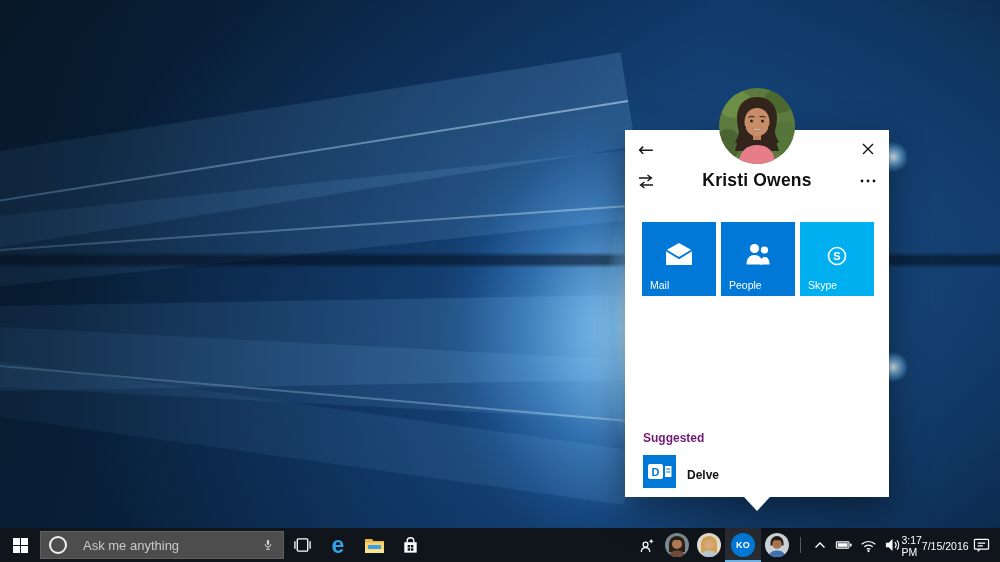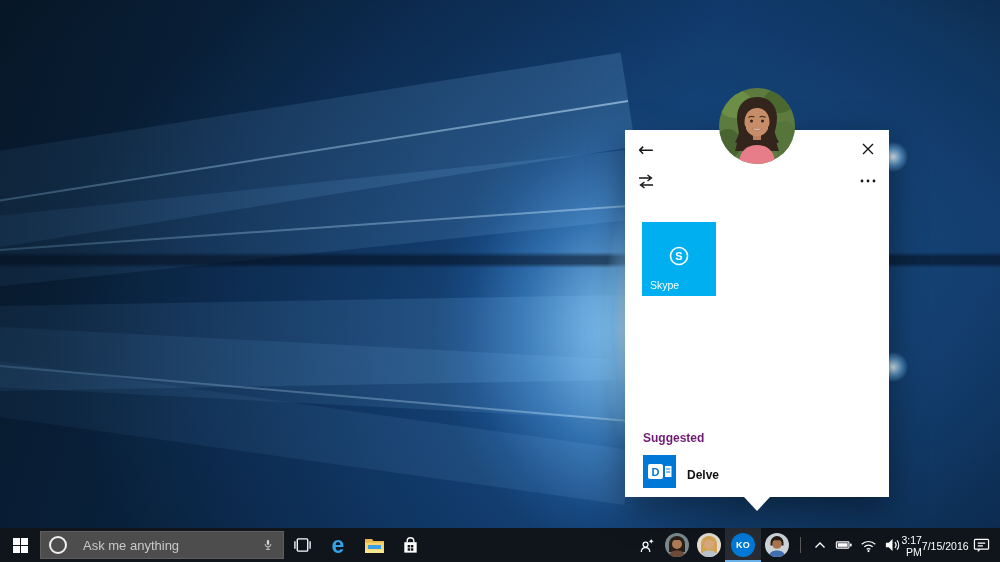--- a/index.html
+++ b/index.html
@@ -69,21 +69,21 @@
   .spacer { flex:1; }
   .tray { display:flex; align-items:center; height:47px; padding-right:4px; }
   .avatar-sm { width:24px; height:24px; border-radius:50%; overflow:hidden; }
   .contact-btn { width:32px; }
   .ko-btn { width:36px; position:relative; background:rgba(255,255,255,.10); }
   .ko-btn::after { content:""; position:absolute; left:0; right:0; bottom:0; height:2px; background:#6ab1e8; }
   .ko-circle { width:24px; height:24px; border-radius:50%; background:#0078D7; color:#fff;
                font-size:9px; font-weight:bold; display:flex; align-items:center; justify-content:center; letter-spacing:.3px; }
   .tray-divider { width:1px; height:16px; background:#5a5a5a; margin:0 7px; }
   .tray .icon-btn { width:24px; }
-  .clock { width:62px; text-align:right; color:#fff; font-size:10.5px; line-height:12px; cursor:default; padding-top:1px; }
+  .clock { width:62px; text-align:left; color:#fff; font-size:10.5px; line-height:12px; cursor:default; padding-top:1px; }
   .action-btn { width:30px; }
 </style>
 </head>
 <body>
 
 <div id="screen">
 
   <div id="wallpaper">
     <div class="beam soft" style="top:52px;  height:95px; transform:rotate(-9deg);  opacity:.8;"></div>
     <div class="beam line" style="top:100px; height:2px;  transform:rotate(-9deg);"></div>
@@ -144,22 +144,39 @@
     </div>
 
     <div class="corner-btn more-btn">
       <svg width="16" height="4" viewBox="0 0 16 4">
         <circle cx="2" cy="2" r="1.4" fill="#151515"></circle>
         <circle cx="8" cy="2" r="1.4" fill="#151515"></circle>
         <circle cx="14" cy="2" r="1.4" fill="#151515"></circle>
       </svg>
     </div>
 
+    <div class="contact-title">Kristi Owens</div>
 
     <div class="tiles">
+      <div class="tile tile-blue">
+        <svg class="tile-icon" width="30" height="24" viewBox="0 0 32 26">
+          <path d="M2,9 L16,1 L30,9 V25 H2 Z" fill="#fff"></path>
+          <path d="M2,9 L16,17.5 L30,9" stroke="#0078D7" stroke-width="2" fill="none"></path>
+        </svg>
+        <span class="tile-label">Mail</span>
+      </div>
+      <div class="tile tile-blue">
+        <svg class="tile-icon" width="28" height="24" viewBox="0 0 28 23">
+          <circle cx="10.5" cy="6" r="4.6" fill="#fff"></circle>
+          <path d="M2.5,22 c0,-6.5 3.5,-9.5 8,-9.5 s8,3 8,9.5 z" fill="#fff"></path>
+          <circle cx="20.5" cy="7.5" r="3.6" fill="#fff"></circle>
+          <path d="M16,22 c0,-5 2,-7.5 4.8,-7.5 s4.8,2.5 4.8,7.5 z" fill="#fff"></path>
+        </svg>
+        <span class="tile-label">People</span>
+      </div>
       <div class="tile tile-skype">
         <svg class="tile-icon" width="28" height="28" viewBox="0 0 38 38">
           <circle cx="19" cy="19" r="11.5" stroke="#fff" stroke-width="2.2" fill="none"></circle>
           <text x="19" y="24.5" font-size="15" font-weight="bold" fill="#fff" text-anchor="middle" font-family="Liberation Sans, sans-serif">S</text>
         </svg>
         <span class="tile-label">Skype</span>
       </div>
     </div>
 
     <div class="suggested-heading">Suggested</div>

